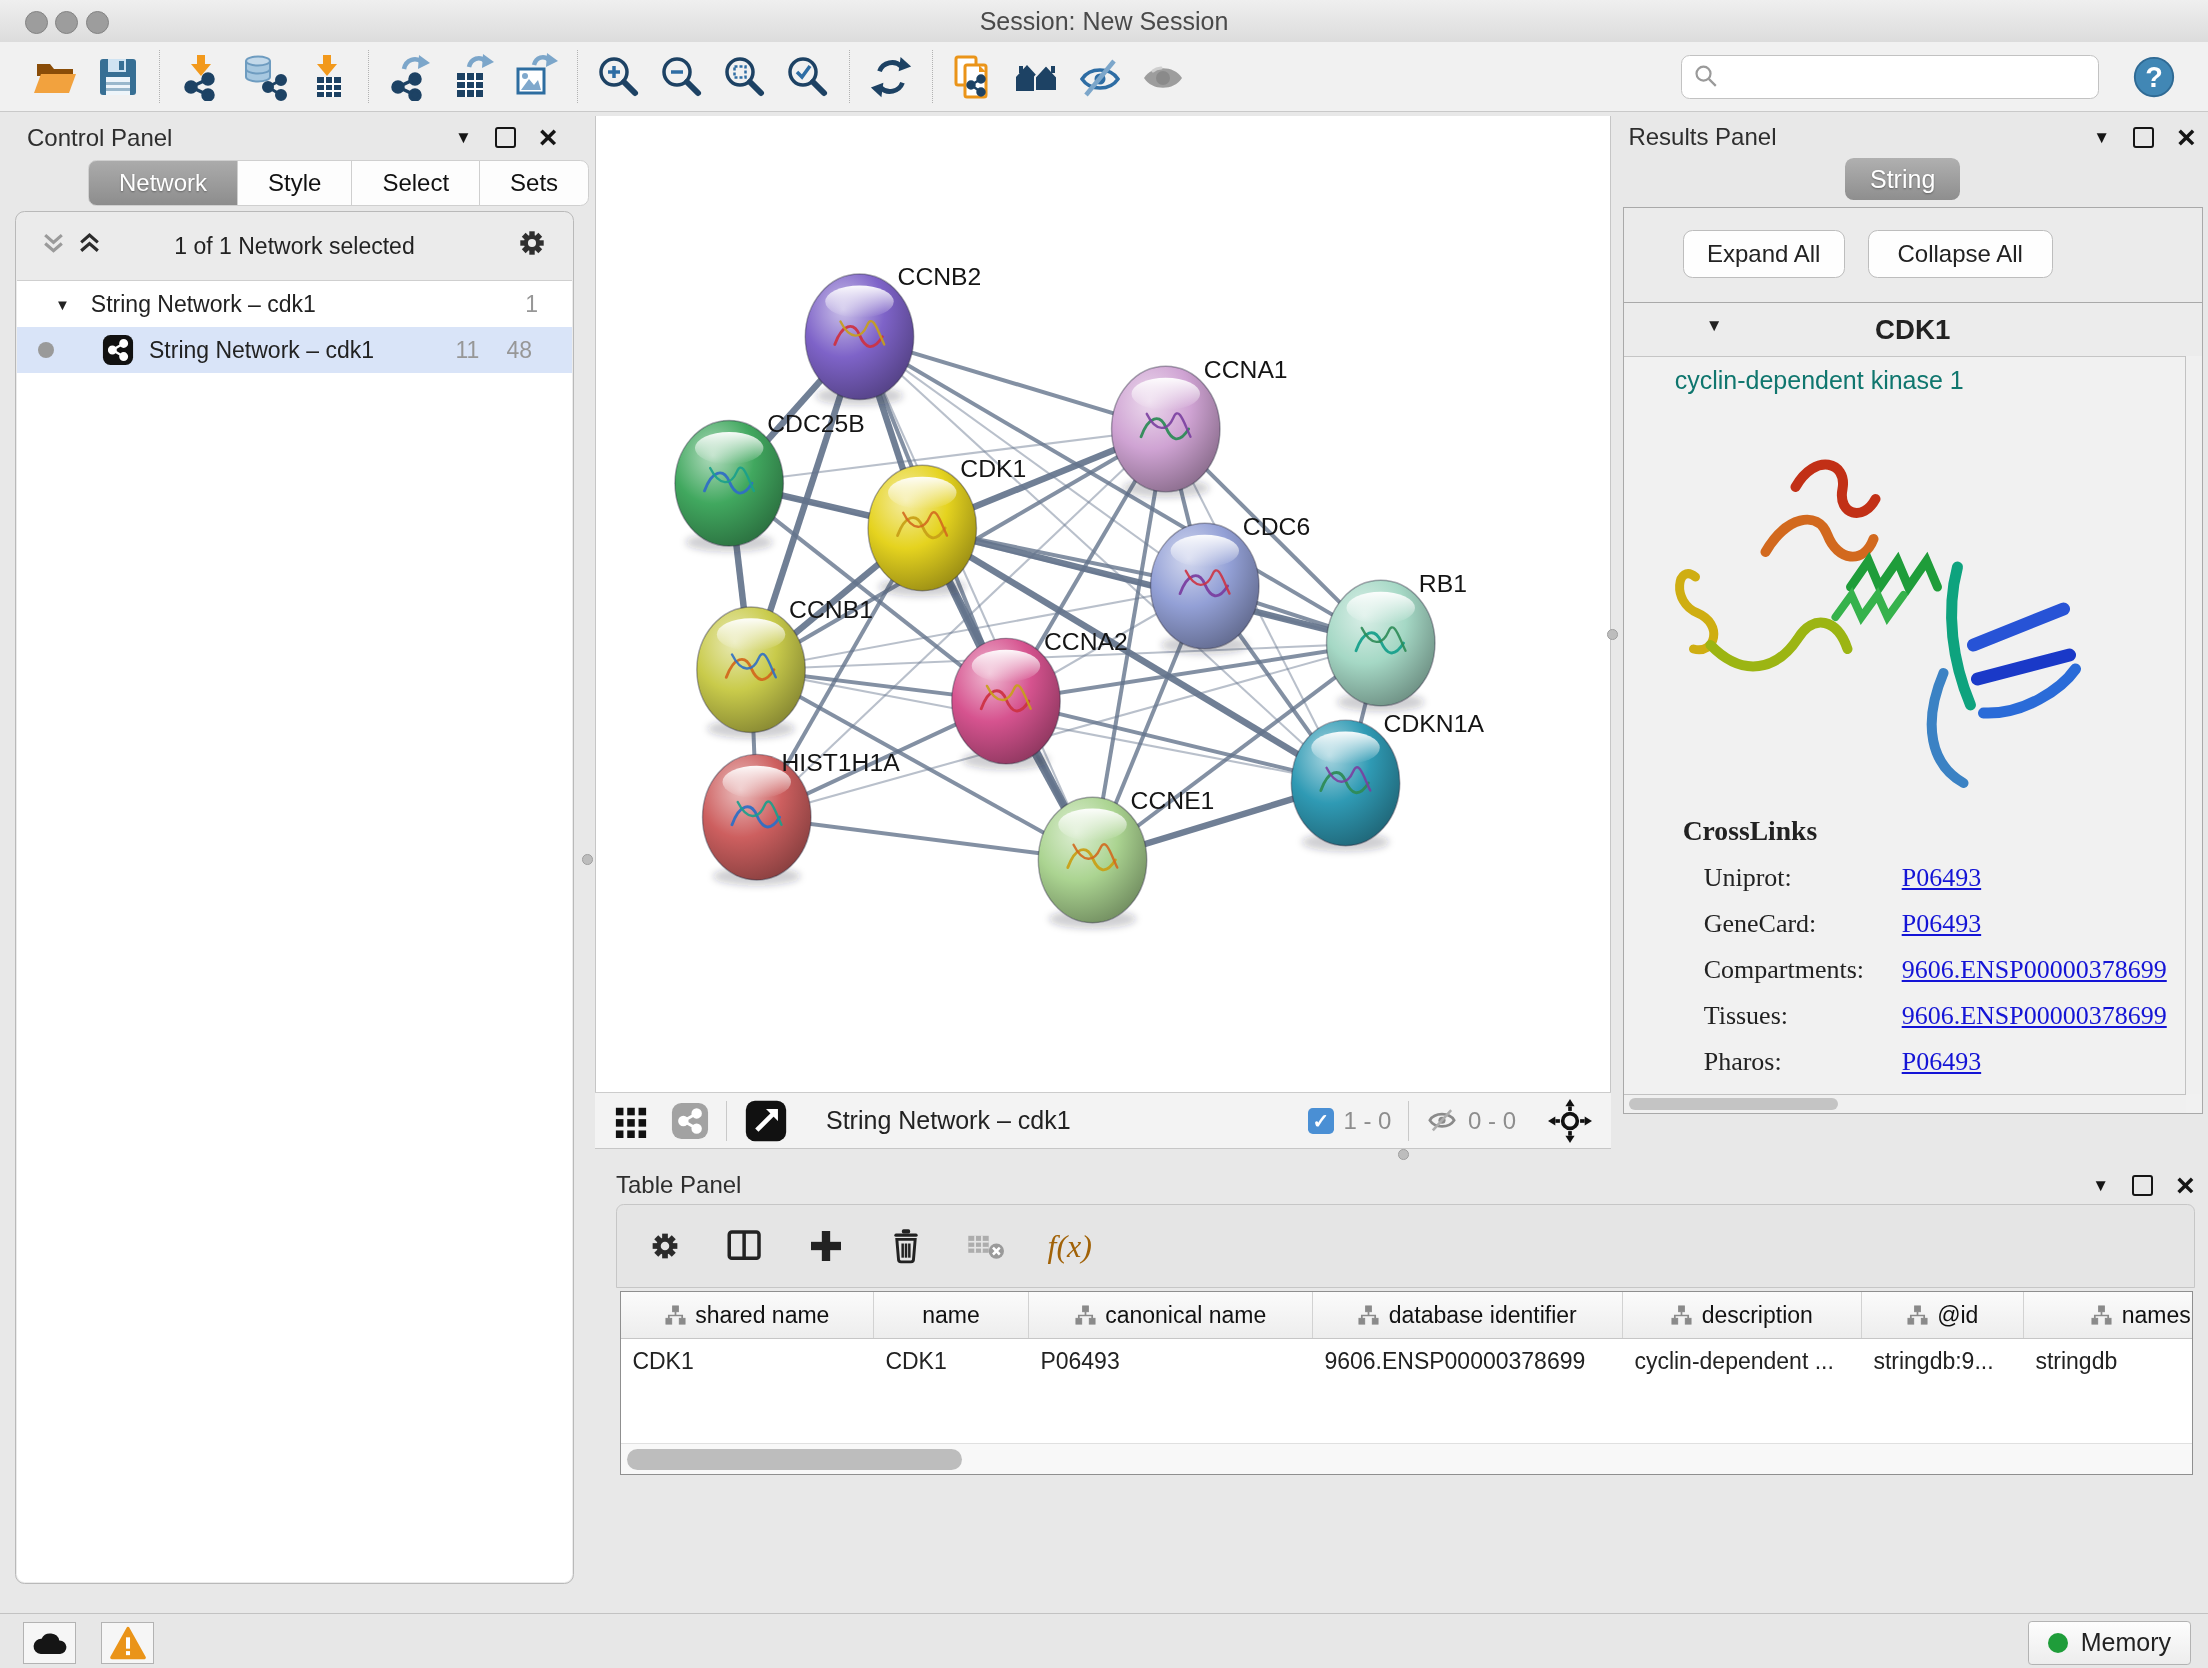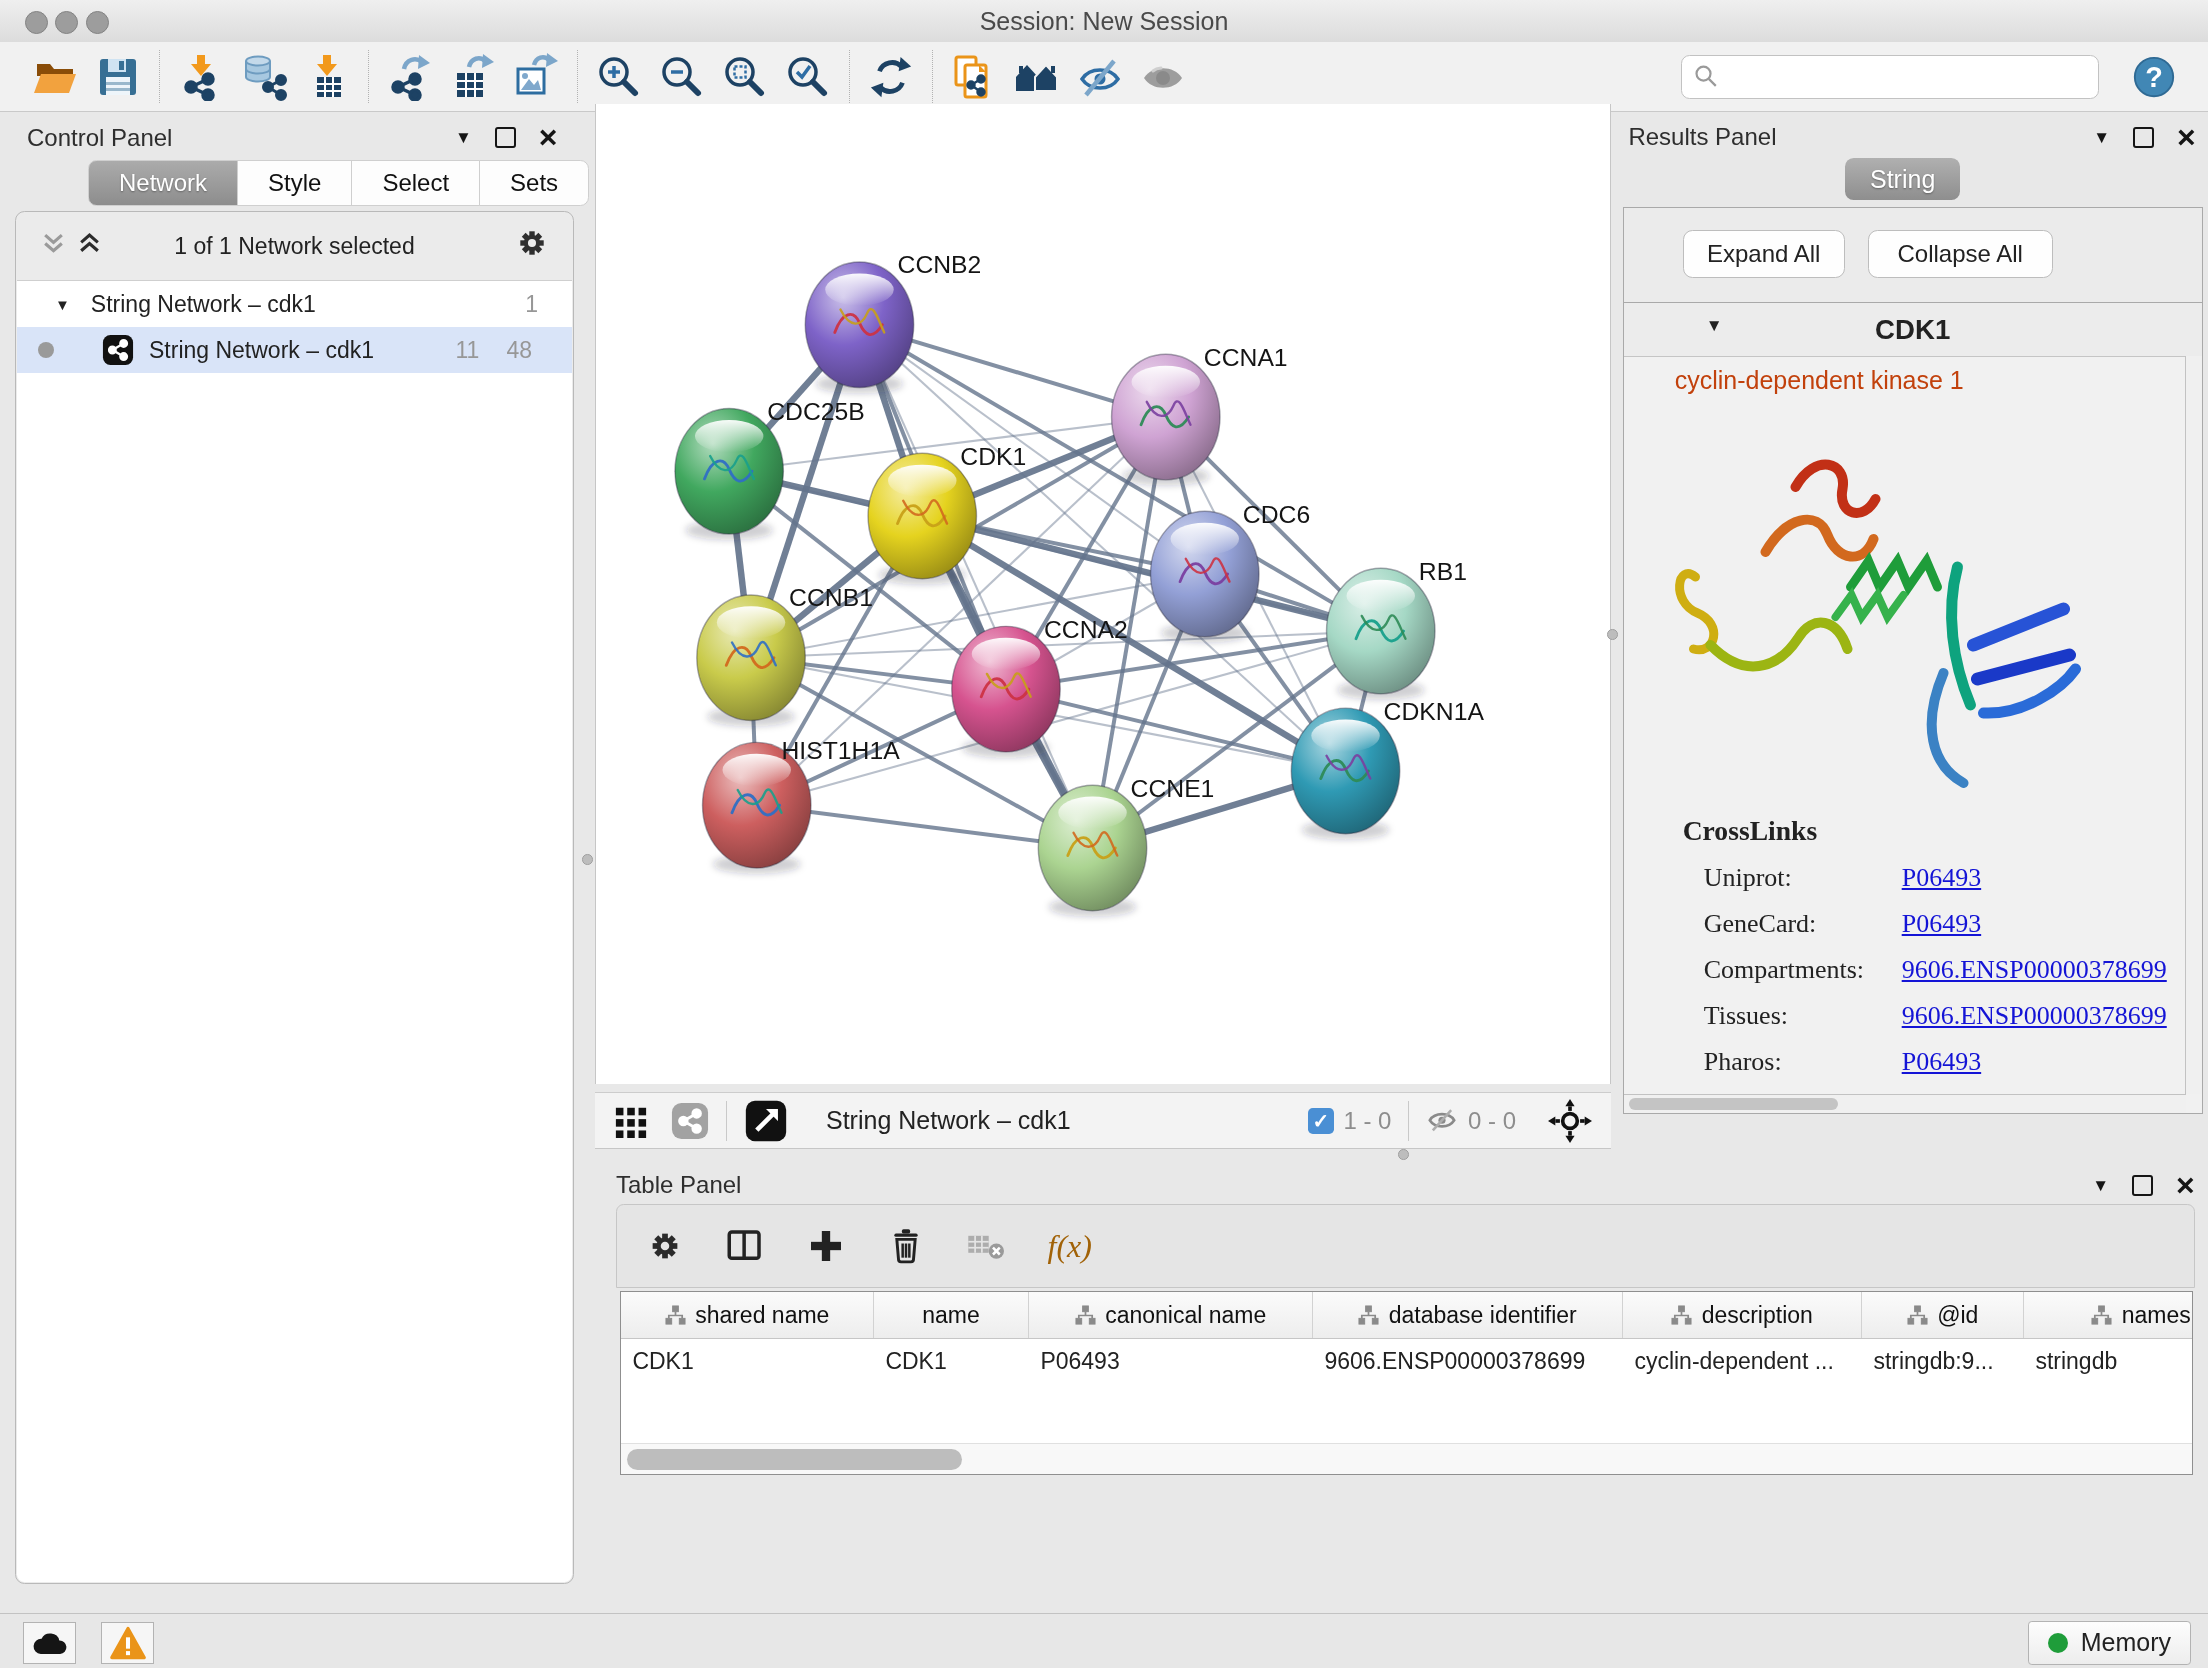--- a/index.html
+++ b/index.html
@@ -43,21 +43,21 @@
   
   #ctrl-box{position:absolute;left:15px;top:211px;width:559px;height:1373px;
     background:#ebebeb;border:1.9px solid #b9b9b9;border-radius:9.5px;box-sizing:border-box;}
   #ctrl-list{position:absolute;left:1px;right:1px;top:68px;bottom:1px;background:#fff;
     border-top:1px solid #cfcfcf;border-radius:0 0 7.6px 7.6px;overflow:hidden;}
   .net-row{height:46px;display:flex;align-items:center;font-size:23px;}
   .net-row.sel{background:#d9e4f8;}
   .cnt{color:#979797;}
 
   
-  #netview{position:absolute;left:595px;top:104px;width:1014px;height:980px;background:#fff;
+  #netview{position:absolute;left:595px;top:116px;width:1014px;height:980px;background:#fff;
     border-left:1px solid #c6c6c6;border-right:1px solid #c6c6c6;box-sizing:content-box;}
   #netbar{position:absolute;left:595px;top:1092px;width:1016px;height:57px;background:#f3f3f3;
     border-top:1px solid #cccccc;border-bottom:1px solid #c6c6c6;display:flex;align-items:center;
     padding:0 19px;box-sizing:border-box;}
   .nb-sep{width:0;border-left:1px solid #c9c9c9;height:40px;margin:0 17px;}
   .chk{width:26px;height:26px;background:#4a8fd4;border-radius:4.8px;color:#fff;font-size:20px;
     display:flex;align-items:center;justify-content:center;font-weight:bold;}
   .nb-count{font-size:24px;color:#8d8d8d;margin-left:9.5px;}
 
   
@@ -72,21 +72,21 @@
   #res-box2{position:absolute;left:5.7px;top:190px;width:580px;height:812px;background:#f1f1f1;
     border:1px solid #a9a9a9;box-sizing:border-box;}
   #cdk1-head{position:absolute;left:0;right:0;top:0;height:53px;background:#ececec;
     border-bottom:1px solid #c5c5c5;}
   #cdk1-title{position:absolute;left:0;right:0;top:11.4px;text-align:center;font-size:27.6px;font-weight:bold;}
   #res-vscroll{position:absolute;right:0;top:53px;bottom:19px;width:16px;background:#f0f0f0;
     border-left:1px solid #c2c2c2;}
   #res-hscroll{position:absolute;left:0;right:16px;bottom:0;height:18px;background:#f0f0f0;
     border-top:1px solid #c2c2c2;}
   #res-hthumb{position:absolute;left:5.7px;top:2.9px;width:209px;height:12.4px;background:#c4c4c4;border-radius:6.7px;}
-  #protein-desc{position:absolute;left:51px;top:63px;font-size:25px;color:#c2410c;}
+  #protein-desc{position:absolute;left:51px;top:63px;font-size:25px;color:#0f766e;}
   .serif{font-family:"Liberation Serif",serif;}
   #crosslinks{position:absolute;left:59px;top:512px;}
   #crosslinks .hd{font-size:27.6px;font-weight:bold;}
   .cl-row{display:flex;margin-top:16px;font-size:26px;}
   .cl-row .lbl{width:219px;padding-left:21px;box-sizing:border-box;}
   .cl-row a{color:#1414d6;text-decoration:underline;}
 
   
   #tablepanel{position:absolute;left:595px;top:1158px;width:1613px;height:455px;}
   #tbl-toolbar{position:absolute;left:21px;top:46px;right:13.3px;height:84px;background:#e5e5e5;

